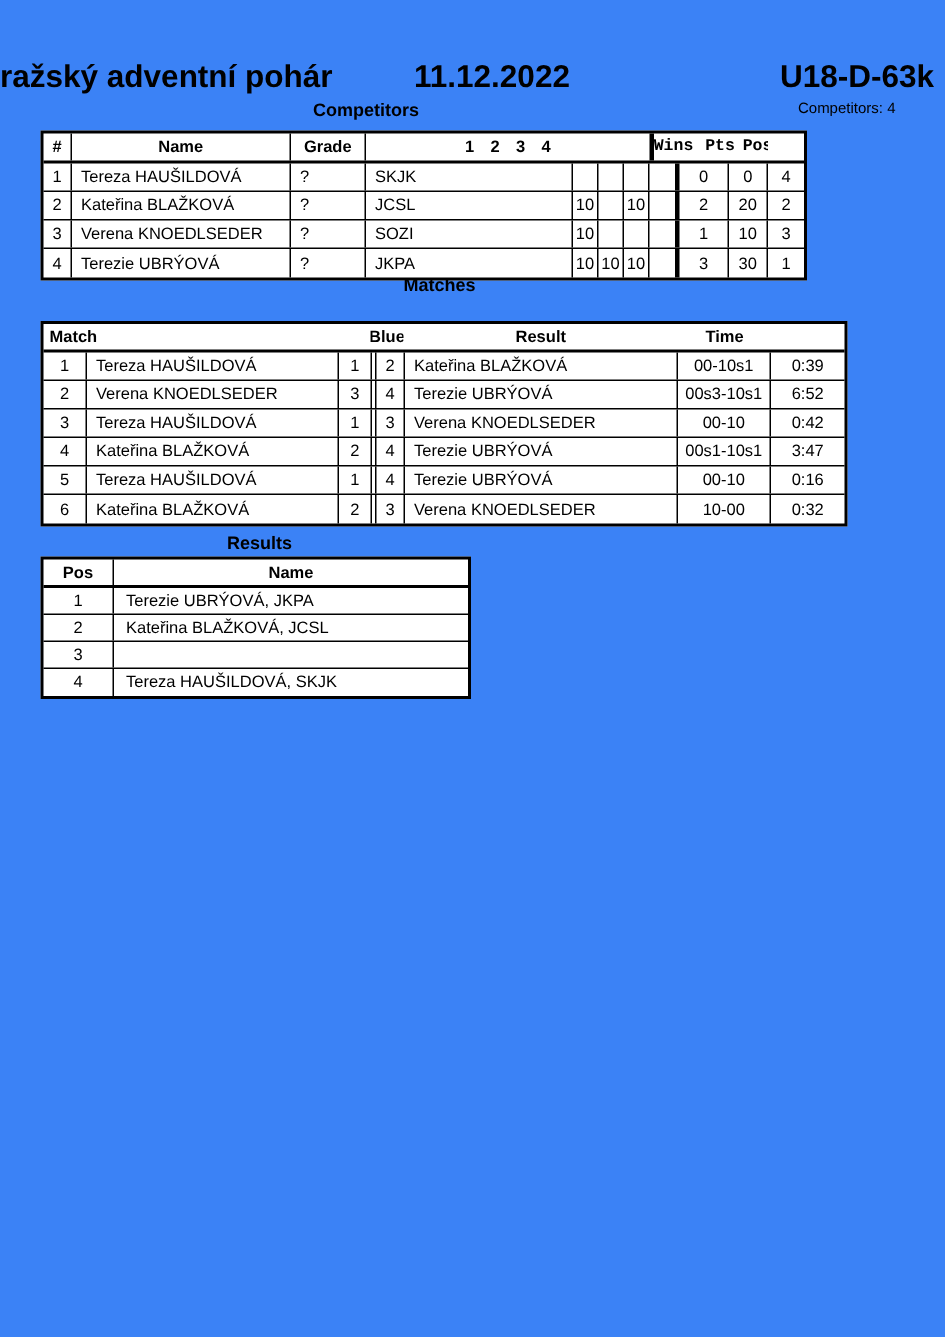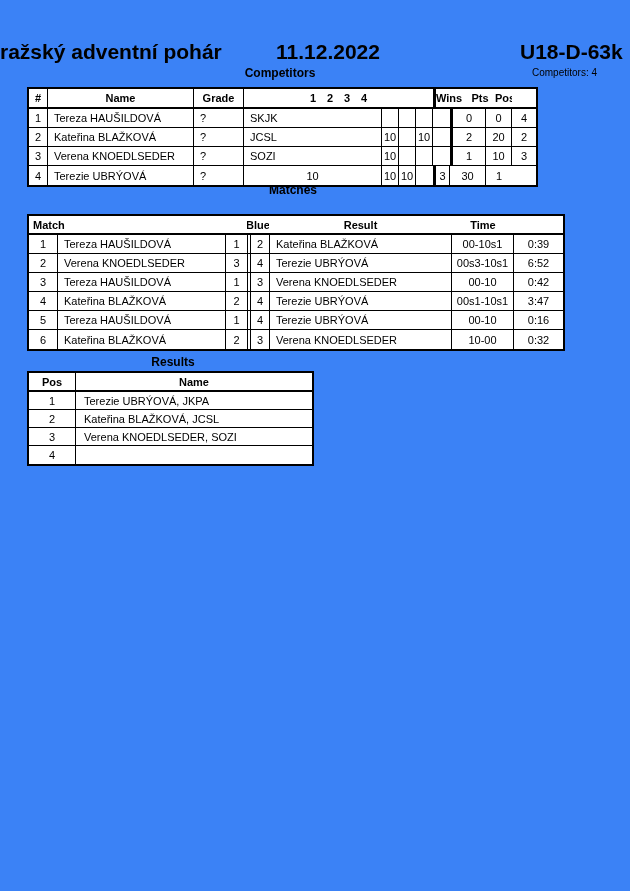--- a/index.html
+++ b/index.html
@@ -7,21 +7,21 @@
   body { width:630px; height:891px; font-family:"Liberation Sans", sans-serif; color:#000; }
   .page { position:relative; width:630px; height:891px; background:#3b82f6; overflow:hidden; }
 
   .title-seg { position:absolute; top:40px; font-weight:bold; font-size:21px; white-space:nowrap; letter-spacing:0; }
   .seg1 { left:0; }
   .seg2 { left:240px;margin-left:36px; }
   .seg3 { left:362px; }
   .seg4 { left:520px; }
 
   .section-title { position:absolute; font-weight:bold; font-size:12px; transform:translateX(-50%); white-space:nowrap; }
-  .st-competitors { left:244px; top:66px;margin-left:36px; }
+  .st-competitors { left:244px; top:66px; }
   .st-matches    { left:293px; top:183px; }
   .st-results    { left:173px; top:355px; }
 
   .count-label { position:absolute; right:33px; top:67px; font-size:10px; white-space:nowrap; }
 
   .tbl { position:absolute; border:2px solid #000; background:#fff; }
   .t-competitors { left:27px; top:87px;  width:511px; }
   .t-matches     { left:27px; top:214px; width:538px; }
   .t-results     { left:27px; top:371px; width:287px; }
 
@@ -67,21 +67,21 @@
       <div class="td ctr br">Name</div>
       <div class="td ctr br">Grade</div>
       <div class="td ctr" style="grid-column:span 4; padding:0;">
         <div class="hgroup hg-rounds">
           <span>1</span>
           <span>2</span>
           <span>3</span>
           <span>4</span>
         </div>
       </div>
-      <div class="td ctr thickL" style="grid-column:span 3; padding:0;">
+      <div class="td ctr thickL" style="grid-column:span 3; padding:0;font-family:Liberation Mono, monospace;">
         <div class="hgroup hg-score">
           <span>Wins</span>
           <span>Pts</span>
           <span>Pos</span>
         </div>
       </div>
     </div>
 
     <div class="tr g-comp">
       <div class="td ctr br">1</div>
@@ -122,20 +122,21 @@
       <div class="td ctr"></div>
       <div class="td ctr br thickL">1</div>
       <div class="td ctr br">10</div>
       <div class="td ctr">3</div>
     </div>
 
     <div class="tr g-comp">
       <div class="td ctr br">4</div>
       <div class="td lft br">Terezie UBRÝOVÁ</div>
       <div class="td lft br">?</div>
+      <div class="td lft br">JKPA</div>
       <div class="td ctr br">10</div>
       <div class="td ctr br">10</div>
       <div class="td ctr br">10</div>
       <div class="td ctr"></div>
       <div class="td ctr br thickL">3</div>
       <div class="td ctr br">30</div>
       <div class="td ctr">1</div>
     </div>
   </div>
 
@@ -222,20 +223,20 @@
     <div class="tr g-res">
       <div class="td ctr br">1</div>
       <div class="td lft" style="padding-left:8px;">Terezie UBRÝOVÁ, JKPA</div>
     </div>
     <div class="tr g-res">
       <div class="td ctr br">2</div>
       <div class="td lft" style="padding-left:8px;">Kateřina BLAŽKOVÁ, JCSL</div>
     </div>
     <div class="tr g-res">
       <div class="td ctr br">3</div>
-      <div class="td lft" style="padding-left:8px;">Verena KNOEDLSEDER, SOZI</div>
     </div>
     <div class="tr g-res">
       <div class="td ctr br">4</div>
+      <div class="td lft" style="padding-left:8px;">Tereza HAUŠILDOVÁ, SKJK</div>
     </div>
   </div>
 
 </div>
 
 </body></html>

